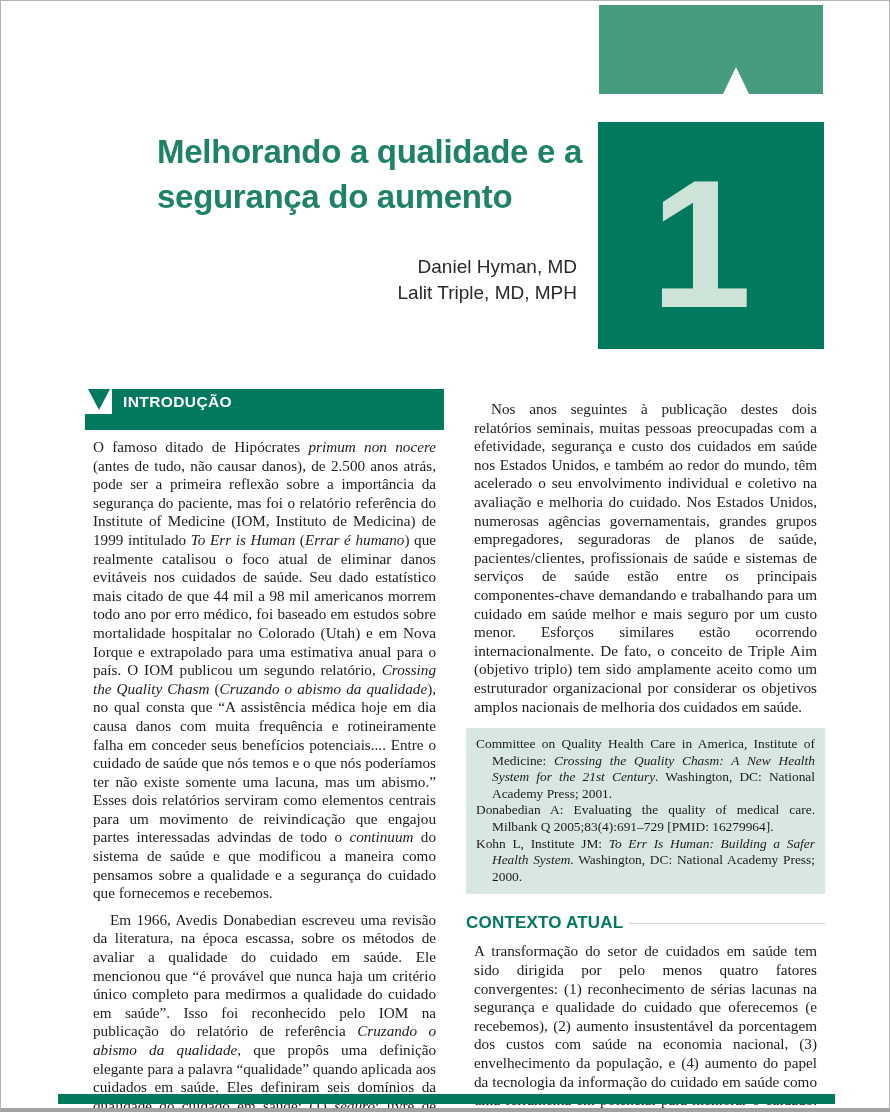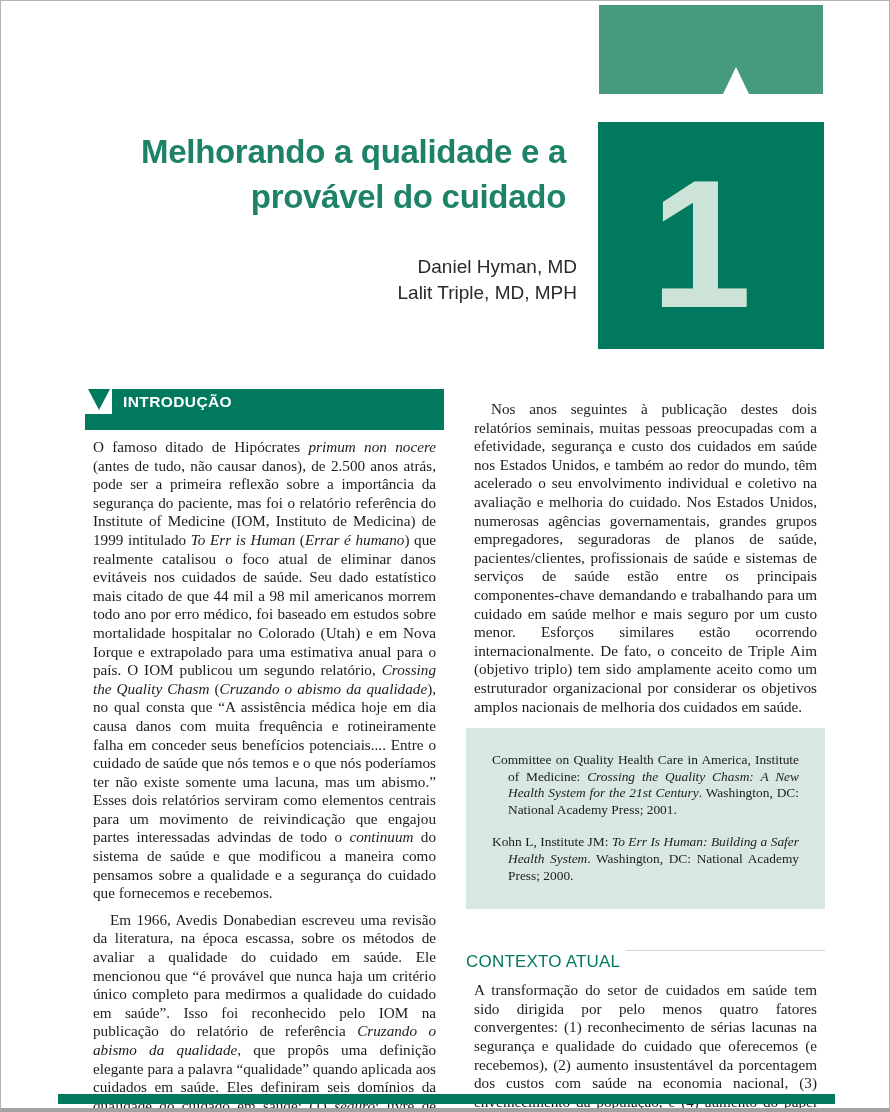--- a/index.html
+++ b/index.html
@@ -10,21 +10,21 @@
   }
   
   .band-light{position:absolute;left:598px;top:4px;width:224px;height:89px;background:var(--teal-light,#459A80);}
   .band-notch{position:absolute;left:124px;bottom:0;width:0;height:0;
     border-left:13px solid transparent;border-right:13px solid transparent;border-bottom:27px solid #fff;}
   .chapter-box{position:absolute;left:597px;top:121px;width:226px;height:227px;
     background:var(--teal-dark,#00795F);display:flex;align-items:center;justify-content:center;}
   .chapter-num{font-family:"Liberation Sans",sans-serif;font-weight:bold;font-size:182px;line-height:1;
     color:var(--chapter-fg,#CDE3D8);transform:translate(-10px,8px);}
   
-  .title{position:absolute;top:128px;right:323px;text-align:right;
+  .title{position:absolute;top:128px;right:307px;
     font-family:"Liberation Sans",sans-serif;font-weight:bold;font-size:33px;line-height:45px;
     color:var(--teal-title,#1E8269);letter-spacing:-0.3px;}
   .authors{position:absolute;top:253px;right:312px;text-align:right;
     font-family:"Liberation Sans",sans-serif;font-size:19px;line-height:26px;color:#2a2a2a;}
   
   .col{position:absolute;width:359px;}
   .col-left{left:84px;top:385px;}
   .col-right{left:465px;top:391px;}
   
   .section-bar{position:relative;height:41px;background:var(--teal-dark,#00795F);margin-top:3px;}
@@ -34,44 +34,44 @@
     border-top:21px solid var(--teal-dark,#00795F);}
   .section-bar .label{font-family:"Liberation Sans",sans-serif;font-weight:bold;color:#fff;
     font-size:15.5px;line-height:25px;padding-left:38px;letter-spacing:0.4px;}
   
   p.body{font-size:15.2px;line-height:18.6px;text-align:justify;margin:8px;}
   p.indent{text-indent:17px;}
   .after-bar{margin-top:7px;}
   .it{font-style:italic;}
   
   .refbox{background:var(--refbox-bg,#D8E7DF);margin-top:12px;padding:8px 10px 9px 10px;}
-  .ref{font-size:13.4px;line-height:16.6px;text-align:justify;margin:16px;padding-left:16px;text-indent:-16px;}
+  .ref{font-size:13.4px;line-height:16.6px;text-align:justify;margin:0;padding-left:16px;text-indent:-16px;}
   
   .heading-row{display:flex;align-items:center;margin-top:19px;margin-bottom:9px;}
-  .section-heading{font-family:"Liberation Sans",sans-serif;font-weight:normal;font-size:17px;
-    color:var(--teal-dark,#00795F);letter-spacing:0.2px;white-space:nowrap;margin-top:24px;}
+  .section-heading{font-family:"Liberation Sans",sans-serif;font-weight:bold;font-size:17px;
+    color:var(--teal-dark,#00795F);letter-spacing:0.2px;white-space:nowrap;}
   .heading-rule{flex:1;height:1px;background:#d4d4d4;margin-left:6px;}
   
   .bottom-bar{position:absolute;left:57px;top:1093px;width:777px;height:10px;background:var(--teal-dark,#00795F);}
 </style>
 </head>
 <body>
 
 <div class="page">
 
   <div class="band-light">
     <div class="band-notch"></div>
   </div>
   <div class="chapter-box">
     <span class="chapter-num">1</span>
   </div>
 
   <div class="title">
     <div>Melhorando a qualidade e a</div>
-    <div>provável do cuidado</div>
+    <div>segurança do aumento</div>
   </div>
   <div class="authors">
     <div>Daniel Hyman, MD</div>
     <div>Lalit Triple, MD, MPH</div>
   </div>
 
   <div class="col col-left">
     <div class="section-bar">
       <div class="notch-box">
         <div class="notch-tri"></div>
@@ -80,20 +80,21 @@
     </div>
     <p class="body after-bar"><span>O famoso ditado de Hipócrates </span><span class="it">primum non nocere</span><span> (antes de tudo, não causar danos), de 2.500 anos atrás, pode ser a primeira reflexão sobre a importância da segurança do paciente, mas foi o relatório referência do Institute of Medicine (IOM, Instituto de Medicina) de 1999 intitulado </span><span class="it">To Err is Human</span><span> (</span><span class="it">Errar é humano</span><span>) que realmente catalisou o foco atual de eliminar danos evitáveis nos cuidados de saúde. Seu dado estatístico mais citado de que 44 mil a 98 mil americanos morrem todo ano por erro médico, foi baseado em estudos sobre mortalidade hospitalar no Colorado (Utah) e em Nova Iorque e extrapolado para uma estimativa anual para o país. O IOM publicou um segundo relatório, </span><span class="it">Crossing the Quality Chasm</span><span> (</span><span class="it">Cruzando o abismo da qualidade</span><span>), no qual consta que “A assistência médica hoje em dia causa danos com muita frequência e rotineiramente falha em conceder seus benefícios potenciais.... Entre o cuidado de saúde que nós temos e o que nós poderíamos ter não existe somente uma lacuna, mas um abismo.” Esses dois relatórios serviram como elementos centrais para um movimento de reivindicação que engajou partes interessadas advindas de todo o </span><span class="it">continuum</span><span> do sistema de saúde e que modificou a maneira como pensamos sobre a qualidade e a segurança do cuidado que fornecemos e recebemos.</span></p>
     <p class="body indent"><span>Em 1966, Avedis Donabedian escreveu uma revisão da literatura, na época escassa, sobre os métodos de avaliar a qualidade do cuidado em saúde. Ele mencionou que “é provável que nunca haja um critério único completo para medirmos a qualidade do cuidado em saúde”. Isso foi reconhecido pelo IOM na publicação do relatório de referência </span><span class="it">Cruzando o abismo da qualidade</span><span>, que propôs uma definição elegante para a palavra “qualidade” quando aplicada aos cuidados em saúde. Eles definiram seis domínios da qualidade do cuidado em saúde: (1) </span><span class="it">seguro</span><span>: livre de danos evitáveis; (2) </span><span class="it">efetivo</span><span>: desfechos clínicos ótimos, ou seja, fazer o que devemos fazer e não fazer o que não devemos fazer, de acordo com a evidência; (3) </span><span class="it">eficiente</span><span>: sem desperdício de recursos, sejam eles humanos, financeiros ou de suprimentos/equipamentos; (4) </span></p>
   </div>
 
   <div class="col col-right">
     <p class="body indent"><span>Nos anos seguintes à publicação destes dois relatórios seminais, muitas pessoas preocupadas com a efetividade, segurança e custo dos cuidados em saúde nos Estados Unidos, e também ao redor do mundo, têm acelerado o seu envolvimento individual e coletivo na avaliação e melhoria do cuidado. Nos Estados Unidos, numerosas agências governamentais, grandes grupos empregadores, seguradoras de planos de saúde, pacientes/clientes, profissionais de saúde e sistemas de serviços de saúde estão entre os principais componentes-chave demandando e trabalhando para um cuidado em saúde melhor e mais seguro por um custo menor. Esforços similares estão ocorrendo internacionalmente. De fato, o conceito de Triple Aim (objetivo triplo) tem sido amplamente aceito como um estruturador organizacional por considerar os objetivos amplos nacionais de melhoria dos cuidados em saúde.</span></p>
 
     <div class="refbox">
       <p class="ref"><span>Committee on Quality Health Care in America, Institute of Medicine: </span><span class="it">Crossing the Quality Chasm: A New Health System for the 21st Century</span><span>. Washington, DC: National Academy Press; 2001.</span></p>
+      <p class="ref"><span>Donabedian A: Evaluating the quality of medical care. Milbank Q 2005;83(4):691–729 [PMID: 16279964].</span></p>
       <p class="ref"><span>Kohn L, Institute JM: </span><span class="it">To Err Is Human: Building a Safer Health System</span><span>. Washington, DC: National Academy Press; 2000.</span></p>
     </div>
 
     <div class="heading-row">
       <div class="section-heading">CONTEXTO ATUAL</div>
       <div class="heading-rule"></div>
     </div>
     <p class="body"><span>A transformação do setor de cuidados em saúde tem sido dirigida por pelo menos quatro fatores convergentes: (1) reconhecimento de sérias lacunas na segurança e qualidade do cuidado que oferecemos (e recebemos), (2) aumento insustentável da porcentagem dos custos com saúde na economia nacional, (3) envelhecimento da população, e (4) aumento do papel da tecnologia da informação do cuidado em saúde como uma ferramenta em potencial para melhorar o cuidado. Esses fatores estão impactando tanto organizações quanto profissionais de saúde individuais de várias maneiras que podem ser conectadas às expectativas em relação à transparência dos resultados e à crescente responsabilização pelos mesmos. Como retratado na </span></p>
   </div>
 

